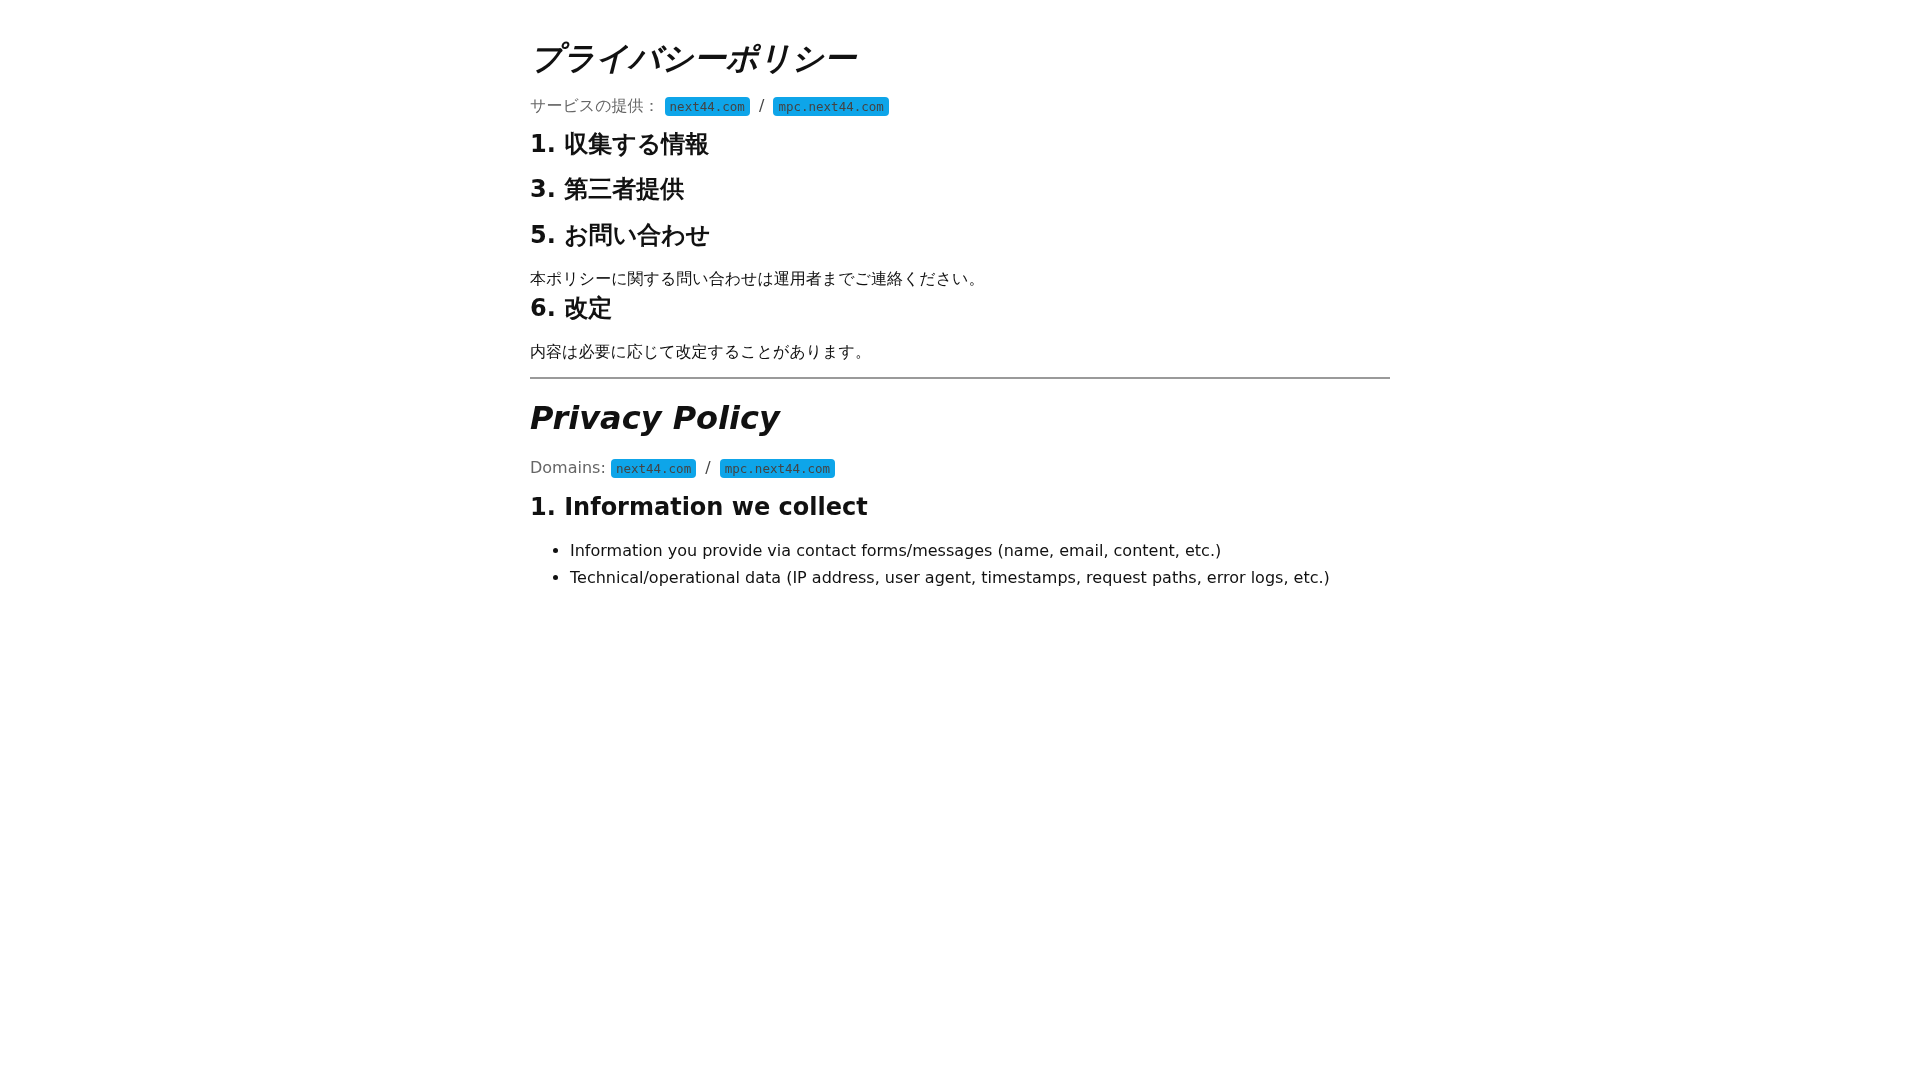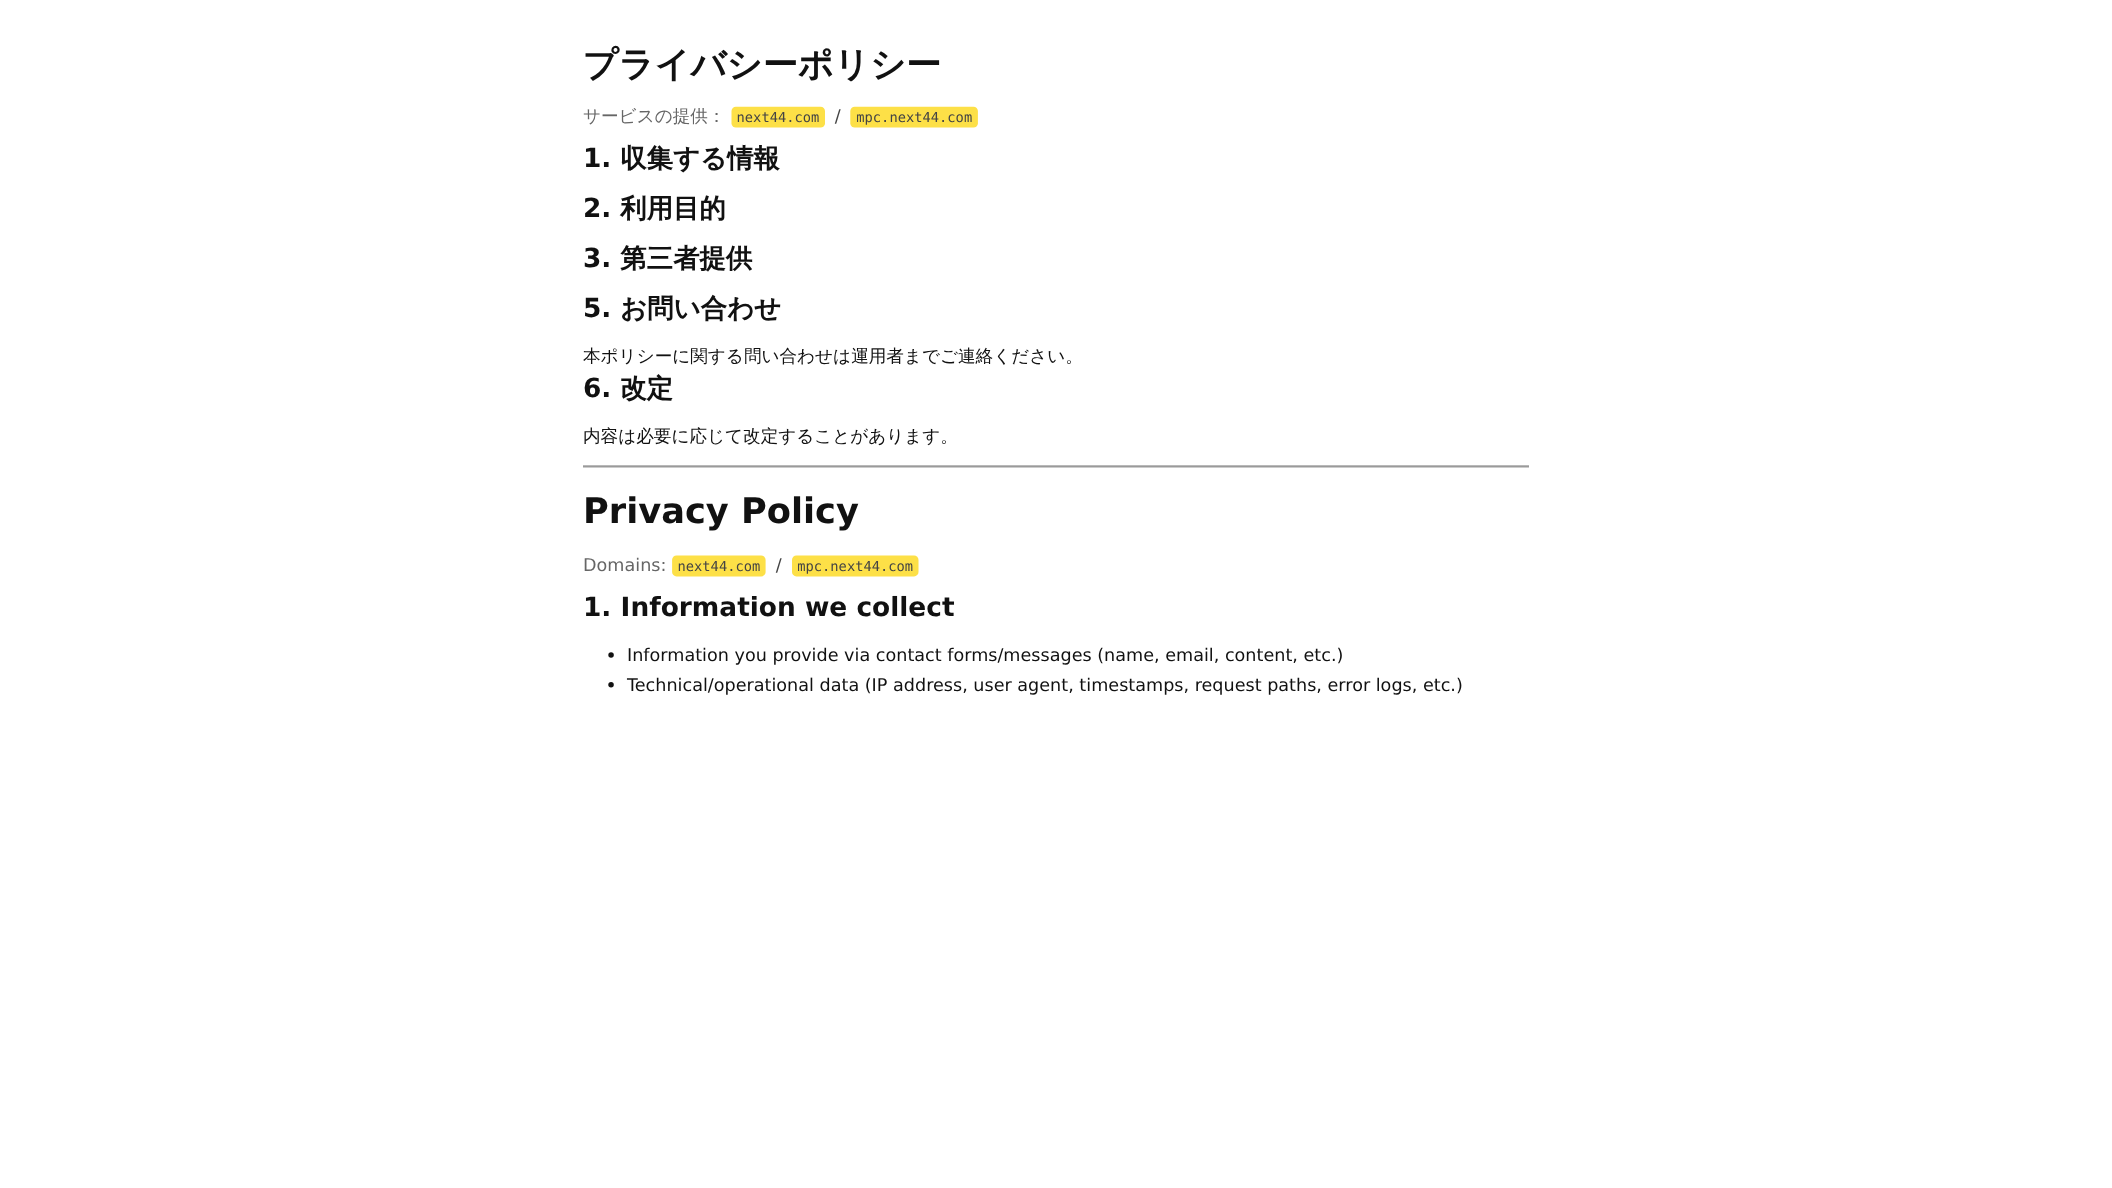--- a/index.html
+++ b/index.html
@@ -23,34 +23,35 @@
       box-sizing: border-box;
       position: relative;
       left: 0px;
     }
     h1 {
       font-size: 32px;
       font-weight: bold;
       line-height: 1.25;
       margin: 12px 0 14px 0;
       color: #111111;
+      font-style: italic;
     }
     .domains {
       color: #666666;
       margin: 0 0 10px 0;
       font-size: 16px;
     }
     .domains .sep {
       color: #444444;
       margin: 0 4px;
     }
     code {
       font-family: "DejaVu Sans Mono", monospace;
       font-size: 12.5px;
-      background: #fde047;
+      background: #0ea5e9;
       color: #444444;
       padding: 2px 5px;
       border-radius: 4px;
       margin-top: 24px;
     }
     h2 {
       font-size: 24px;
       font-weight: bold;
       line-height: 1.3;
       margin: 1px 0 14px 0;
@@ -88,21 +89,20 @@
     <h1>プライバシーポリシー</h1>
     <div class="domains">
       <span>サービスの提供：</span>
       <code>next44.com</code>
       <span class="sep">/</span>
       <code>mpc.next44.com</code>
     </div>
 
     <h2>1. 収集する情報</h2>
 
-    <h2>2. 利用目的</h2>
 
     <h2>3. 第三者提供</h2>
 
 
     <h2>5. お問い合わせ</h2>
     <p>本ポリシーに関する問い合わせは運用者までご連絡ください。</p>
 
     <h2>6. 改定</h2>
     <p>内容は必要に応じて改定することがあります。</p>
   </section>

